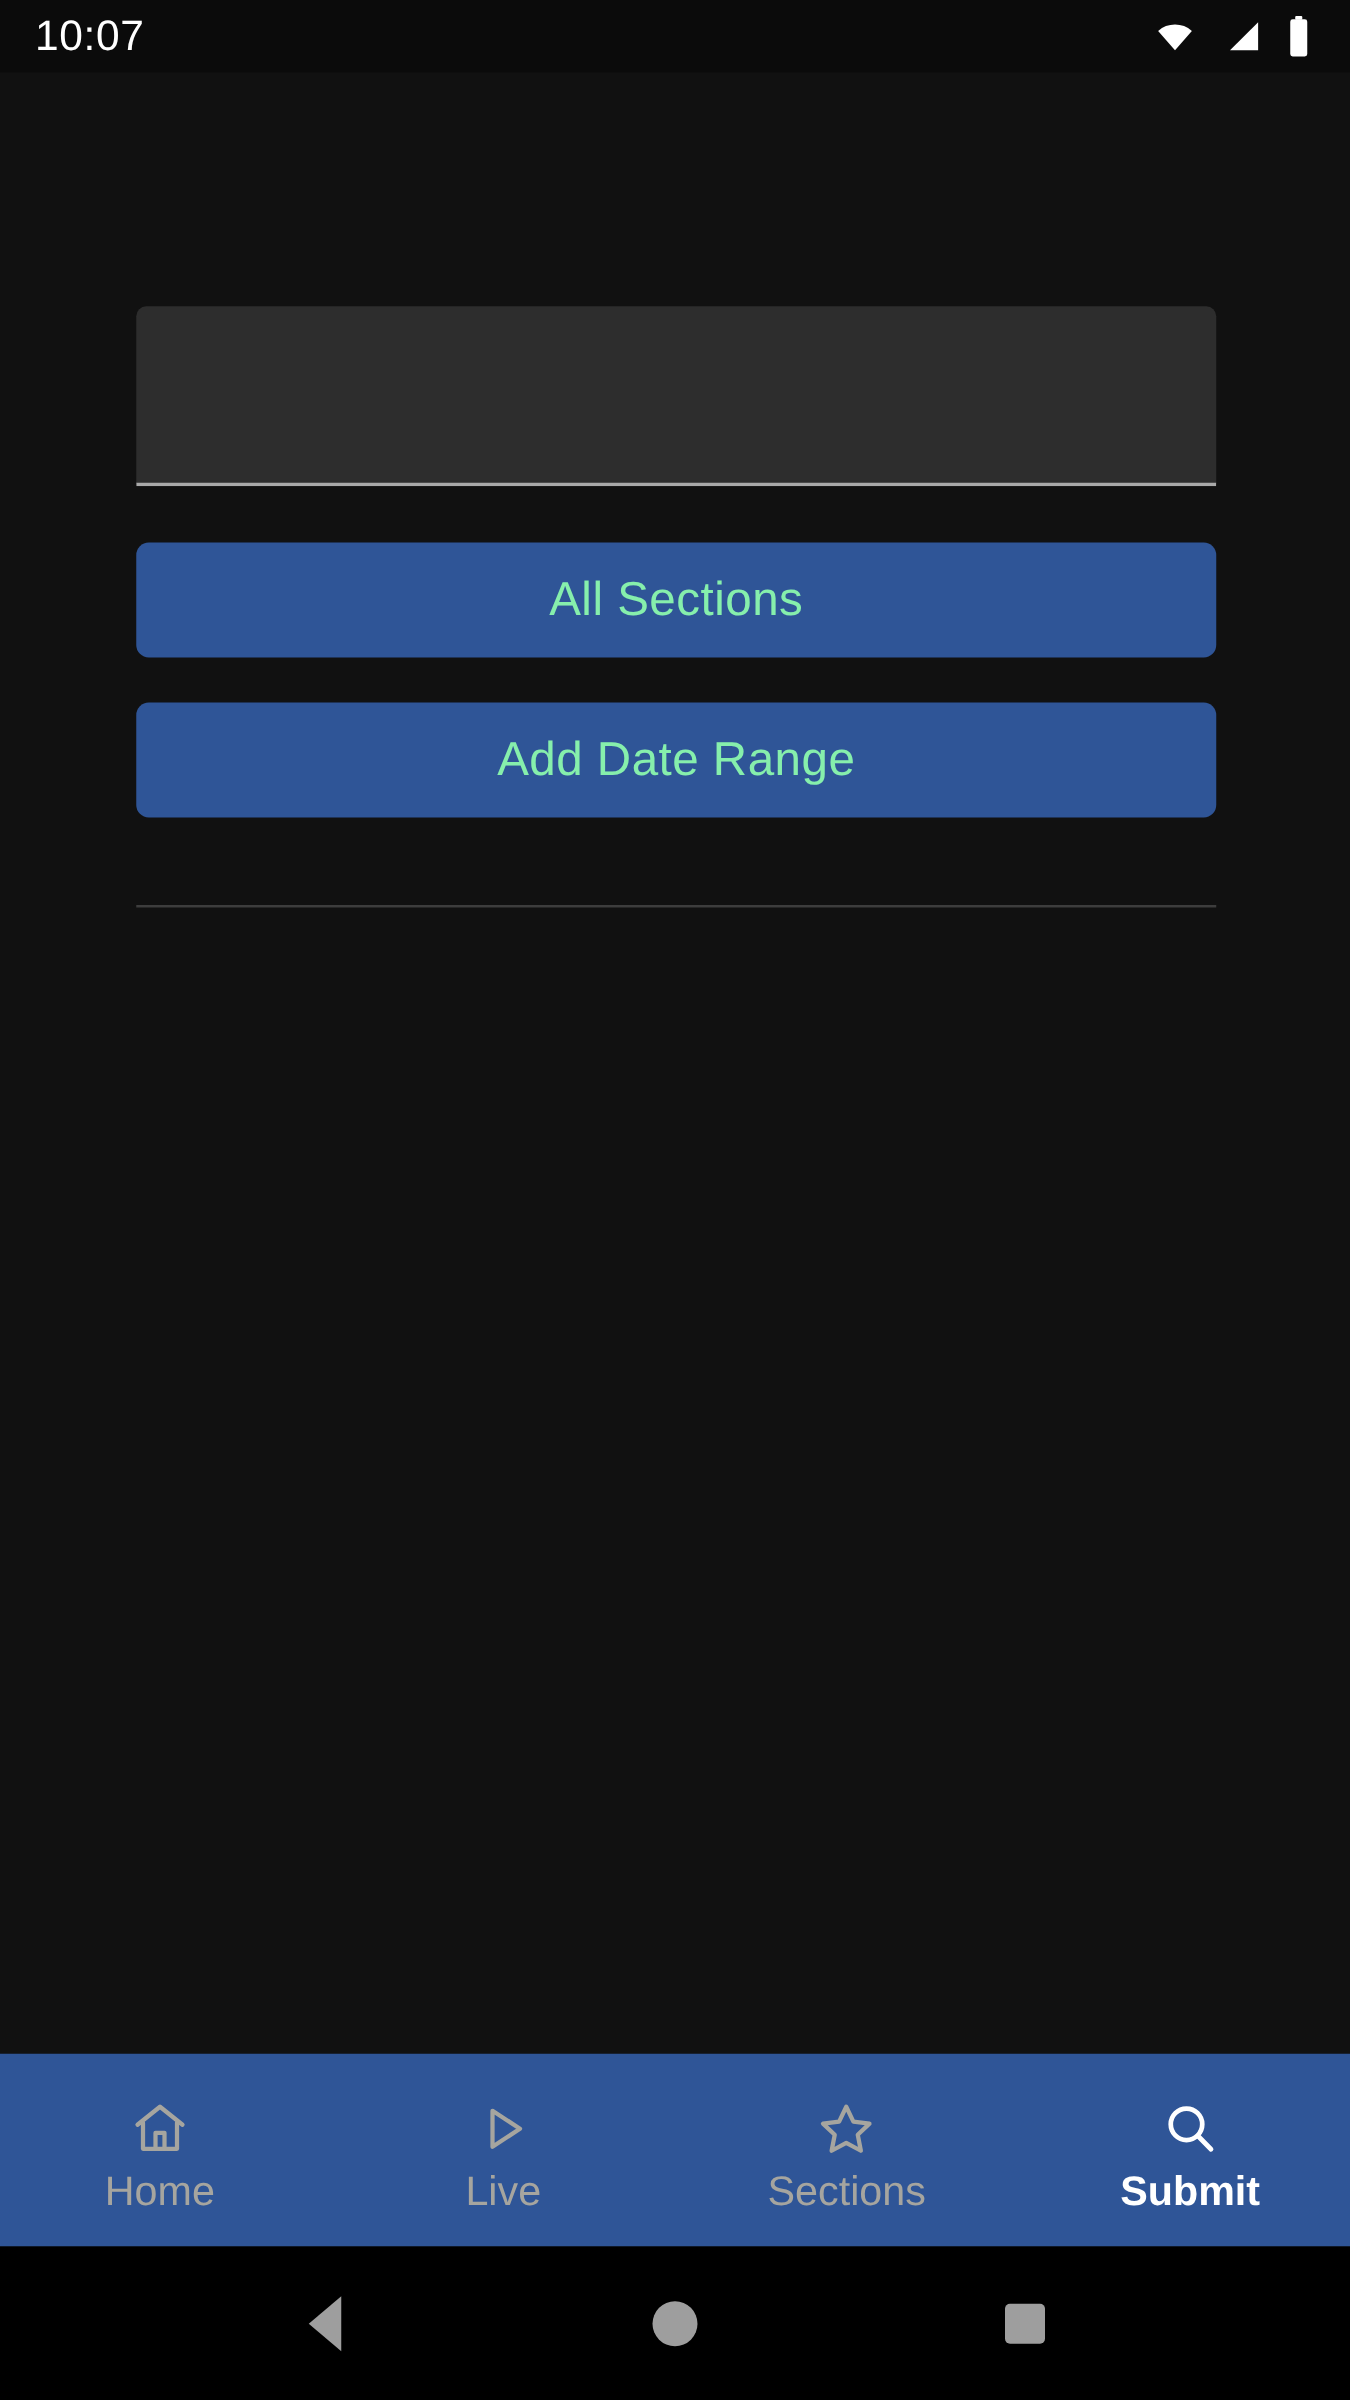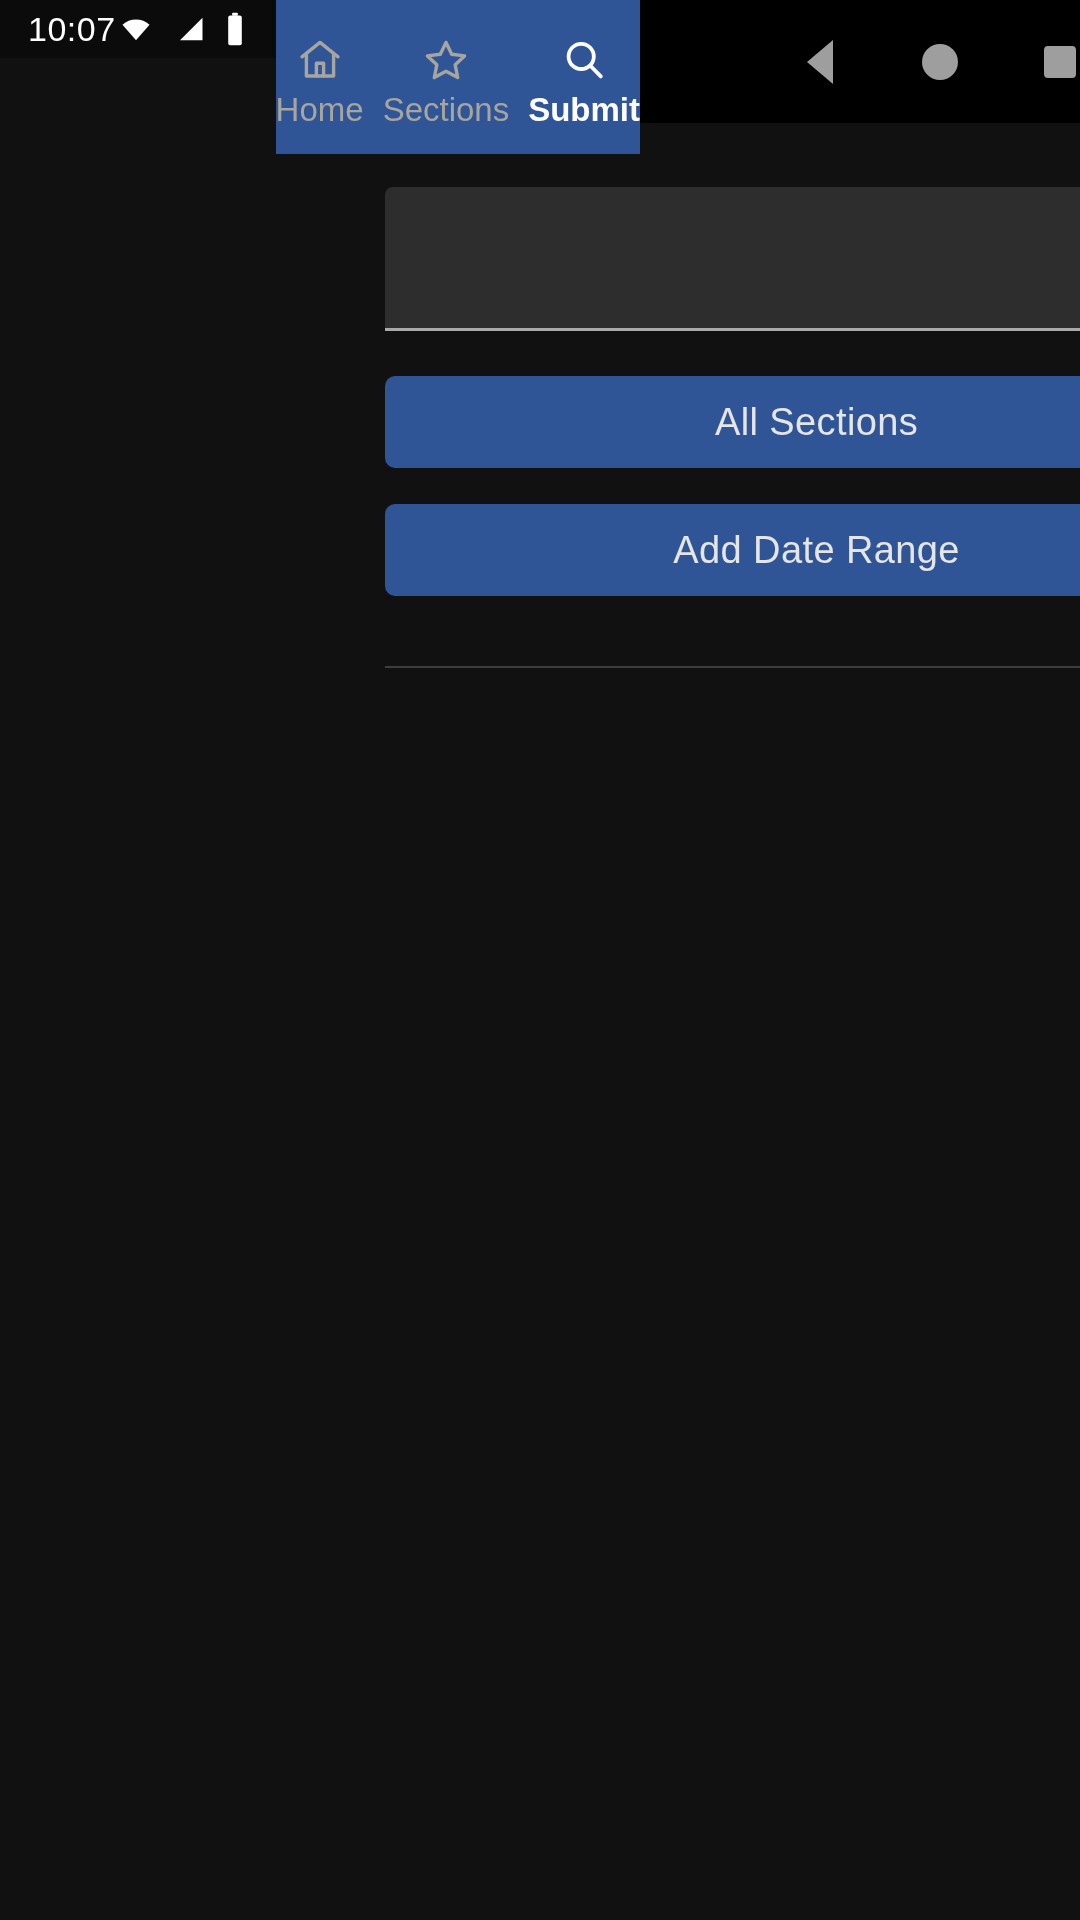--- a/index.html
+++ b/index.html
@@ -14,21 +14,21 @@
     font-family: "Liberation Sans", sans-serif;
     -webkit-font-smoothing: antialiased;
   }
 
   #phone {
     position: relative;
     width: 1080px;
     height: 1920px;
     background: #111111;
     display: flex;
-    flex-direction: row;
+    flex-direction: column;
   }
 
   
   .status-bar {
     position: relative;
     height: 58px;
     flex: 0 0 58px;
     background: #0b0b0b;
     display: flex;
     align-items: center;
@@ -85,21 +85,21 @@
   .text-input::placeholder { color: #8a8a8a; }
 
   .btn {
     position: absolute;
     left: 109px;
     width: 864px;
     height: 92px;
     background: #2f5597;
     border: none;
     border-radius: 10px;
-    color: #e5e5e5;
+    color: #86efac;
     font-size: 38px;
     font-family: "Liberation Sans", sans-serif;
     letter-spacing: 0.4px;
     cursor: pointer;
     display: flex;
     align-items: center;
     justify-content: center;
     padding: 18px;
   }
   .btn-all-sections { top: 376px; }
@@ -238,20 +238,28 @@
       <span class="nav-icon">
         <svg width="48" height="48" viewBox="0 0 24 24" fill="none" stroke="#a6a59f" stroke-width="1.7" stroke-linecap="round" stroke-linejoin="round">
           <path d="M3 10.4 L12 3.2 L21 10.4"></path>
           <path d="M5.2 9.6 V20 H18.8 V9.6"></path>
           <path d="M10.2 20 V13.6 H13.8 V20"></path>
         </svg>
       </span>
       <span class="nav-label">Home</span>
     </div>
 
+    <div class="nav-item">
+      <span class="nav-icon">
+        <svg width="48" height="48" viewBox="0 0 24 24" fill="none" stroke="#a6a59f" stroke-width="1.7" stroke-linejoin="round">
+          <path d="M7.5 4.8 L18.5 12 L7.5 19.2 Z"></path>
+        </svg>
+      </span>
+      <span class="nav-label">Live</span>
+    </div>
 
     <div class="nav-item">
       <span class="nav-icon">
         <svg width="48" height="48" viewBox="0 0 24 24" fill="none" stroke="#a6a59f" stroke-width="1.7" stroke-linejoin="round">
           <path d="M12 3.2 L14.85 9.15 L21.3 9.95 L16.6 14.4 L17.85 20.8 L12 17.65 L6.15 20.8 L7.4 14.4 L2.7 9.95 L9.15 9.15 Z"></path>
         </svg>
       </span>
       <span class="nav-label">Sections</span>
     </div>
 

